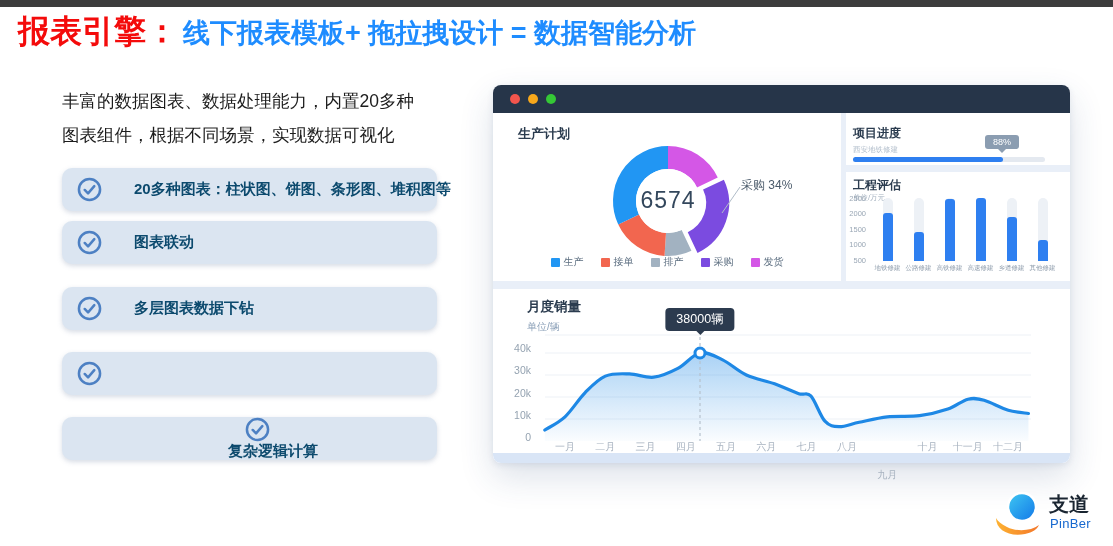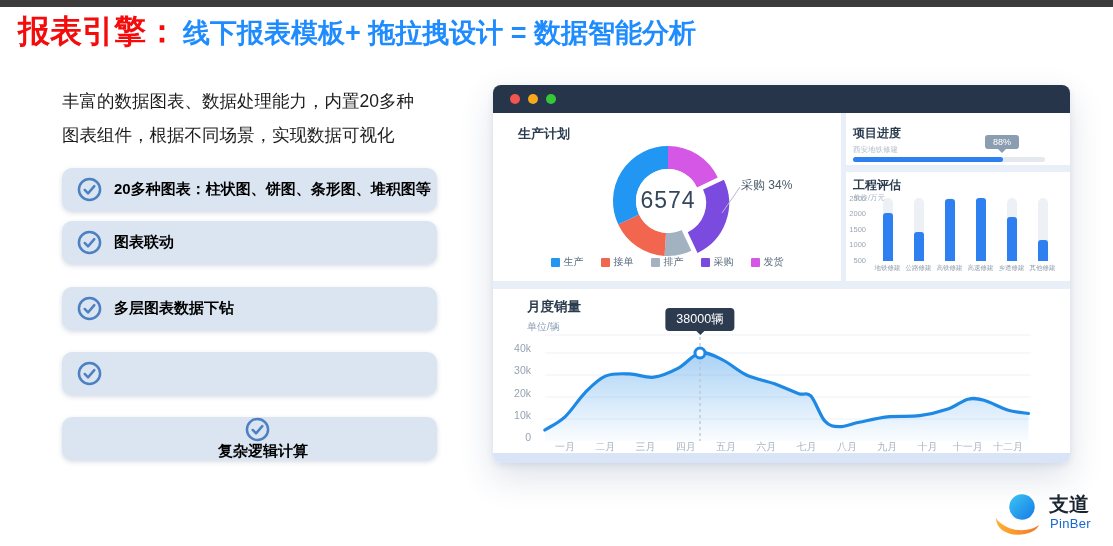--- a/index.html
+++ b/index.html
@@ -11,21 +11,21 @@
 
   .title-row { position:absolute; left:18px; top:10px; display:flex; align-items:baseline; white-space:nowrap; }
   .title-red  { font-size:32px; font-weight:bold; color:#f40b0b; }
   .title-blue { font-size:27px; font-weight:600; color:#1e8cff; margin-left:5px; }
 
   .intro { position:absolute; left:62px; top:84px; width:420px; font-size:17.5px; line-height:34px; color:#1c1c1c; }
 
   .pill { position:absolute; left:62px; width:375px; height:43px; background:#dbe5f1; border-radius:10px;
           box-shadow:0 2px 5px rgba(110,130,160,.28); display:flex; align-items:center; padding-left:15px; }
   .pill svg.check { width:25px; height:25px; flex:0 0 25px; }
-  .pill-label { margin-left:12px; font-weight:bold; font-size:15px; color:#000000; white-space:nowrap; }
+  .pill-label { margin-left:32px; font-weight:bold; font-size:15px; color:#0c4a6e; white-space:nowrap; }
 
   .window { position:absolute; left:493px; top:85px; width:577px; height:378px; border-radius:8px;
             box-shadow:0 14px 34px rgba(40,70,120,.16), 0 2px 6px rgba(40,70,120,.10); background:#fff; }
   .win-header { position:absolute; left:0; top:0; width:577px; height:28px; background:#263549; border-radius:8px 8px 0 0;
                 display:flex; align-items:center; padding-left:17px; }
   .dot { width:10px; height:10px; border-radius:50%; margin-right:8px; }
   .dot-red { background:#f2554d; } .dot-yellow { background:#f7a81c; } .dot-green { background:#35c836; }
   .win-body { position:absolute; left:0; top:28px; width:577px; height:350px; background:#fff; border-radius:0 0 8px 8px; }
 
   .panel-title { font-weight:bold; font-size:13px; color:#2b3c4f; }
@@ -271,21 +271,21 @@
           </svg>
         <div id="area-xticks">
             <div class="area-xtick" style="left: 72px;">一月</div>
             <div class="area-xtick" style="left: 112.27px;">二月</div>
             <div class="area-xtick" style="left: 152.54px;">三月</div>
             <div class="area-xtick" style="left: 192.81px;">四月</div>
             <div class="area-xtick" style="left: 233.08px;">五月</div>
             <div class="area-xtick" style="left: 273.35px;">六月</div>
             <div class="area-xtick" style="left: 313.62px;">七月</div>
             <div class="area-xtick" style="left: 353.89px;">八月</div>
-            <div class="area-xtick" style="left: 394.16px;">九月</div>
+            <div class="area-xtick" style="left: 394.16px; margin-top: 28px;">九月</div>
             <div class="area-xtick" style="left: 434.43px;">十月</div>
             <div class="area-xtick" style="left: 474.7px;">十一月</div>
             <div class="area-xtick" style="left: 514.97px;">十二月</div>
           </div>
         <div id="sales-tooltip" style="left: 207.005px;"><span>38000辆</span></div>
       </div>
 
       <div class="footer-band"></div>
     </div>
   </div>

